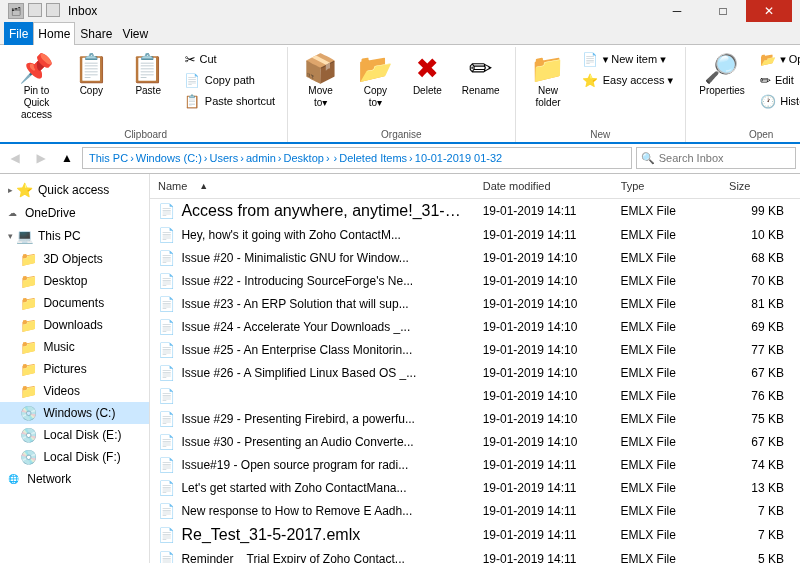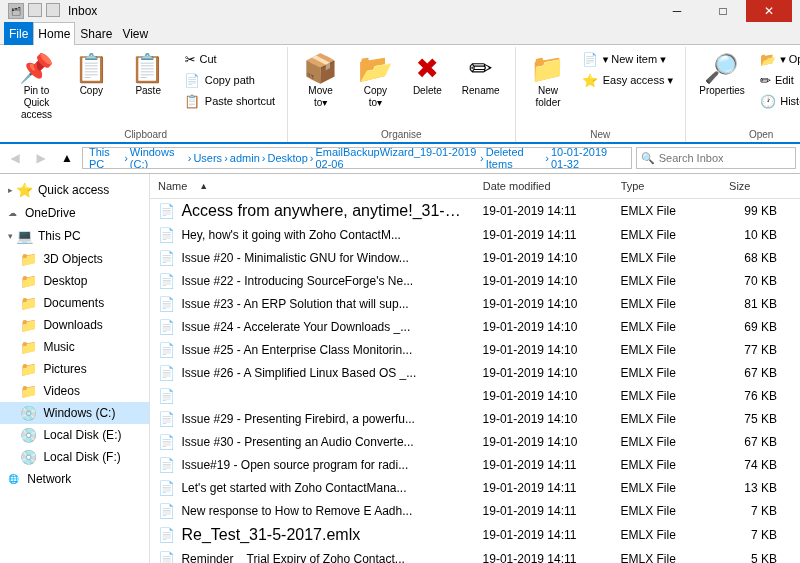--- a/index.html
+++ b/index.html
@@ -175,21 +175,21 @@
     .file-cell {
       font-size: 12px;
       padding: 1px 8px;
       white-space: nowrap;
       overflow: hidden;
       text-overflow: ellipsis;
     }
     .cell-name { width: 330px; display: flex; align-items: center; gap: 6px; }
     .cell-date { width: 140px; }
     .cell-type { width: 110px; }
-    .cell-size { width: 80px; text-align: right; padding-right: 23px; }
+    .cell-size { width: 80px; text-align: right; padding-right: 16px; }
     .file-icon { font-size: 14px; flex-shrink: 0; color: #4a90d9; }
 
     .sort-arrow { font-size: 9px; }
 
     
     .ribbon-outer {
       background: white;
       border-bottom: 2px solid #0078d7;
     }
     .ribbon-inner {
@@ -391,21 +391,20 @@
     <span>This PC</span>
     <span class="address-separator">›</span>
     <span>Windows (C:)</span>
     <span class="address-separator">›</span>
     <span>Users</span>
     <span class="address-separator">›</span>
     <span>admin</span>
     <span class="address-separator">›</span>
     <span>Desktop</span>
     <span class="address-separator">›</span>
-    <span>EmailBackupWizard_19-01-2019 02-06</span>
     <span class="address-separator">›</span>
     <span>Deleted Items</span>
     <span class="address-separator">›</span>
     <span>10-01-2019 01-32</span>
   </div>
   <div class="search-bar">
     <span>🔍</span>
     <input type="text" placeholder="Search Inbox" style="">
   </div>
 </div>

